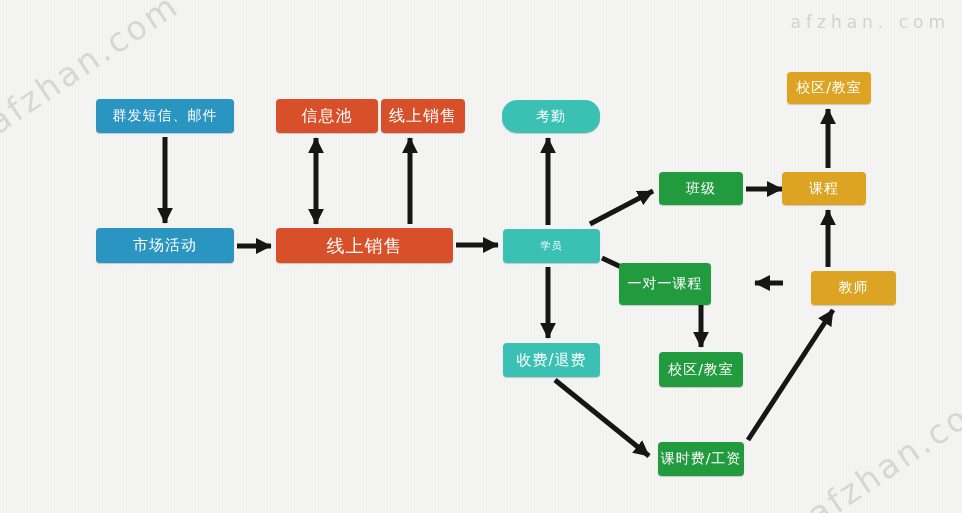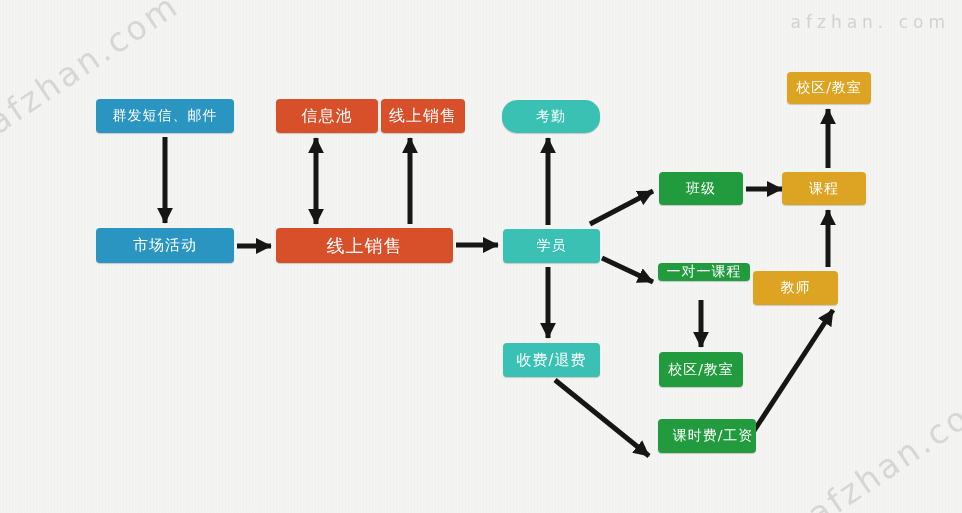--- a/index.html
+++ b/index.html
@@ -80,22 +80,22 @@
       <line x1="555" y1="380" x2="649" y2="456" marker-end="url(#ah)"></line>
       <line x1="748" y1="440" x2="833" y2="310" marker-end="url(#ah)"></line>
     </svg>
 
 <div class="node" style="left: 96px; top: 99px; width: 138px; height: 34px; background: rgb(43, 149, 194); font-size: 14px;">群发短信、邮件</div>
     <div class="node" style="left: 96px; top: 228px; width: 138px; height: 35px; background: rgb(43, 149, 194); font-size: 15px;">市场活动</div>
     <div class="node" style="left: 276px; top: 99px; width: 102px; height: 34px; background: rgb(216, 80, 42); font-size: 16px;">信息池</div>
     <div class="node" style="left: 381px; top: 99px; width: 84px; height: 34px; background: rgb(216, 80, 42); font-size: 16px; text-align: right;">线上销售</div>
     <div class="node" style="left: 276px; top: 228px; width: 177px; height: 35px; background: rgb(216, 80, 42); font-size: 18px;">线上销售</div>
     <div class="node" style="left: 502px; top: 100px; width: 98px; height: 33px; background: rgb(59, 193, 180); font-size: 14px; border-radius: 15px;">考勤</div>
-    <div class="node" style="left: 503px; top: 229px; width: 97px; height: 34px; background: rgb(59, 193, 180); font-size: 14px;">学员</div>
+    <div class="node" style="left: 503px; top: 229px; width: 97px; height: 34px; background: rgb(59, 193, 180); font-size: 10px;">学员</div>
     <div class="node" style="left: 503px; top: 343px; width: 97px; height: 34px; background: rgb(59, 193, 180); font-size: 15px; text-align: right;">收费/退费</div>
     <div class="node" style="left: 659px; top: 172px; width: 84px; height: 33px; background: rgb(34, 154, 62); font-size: 14px;">班级</div>
-    <div class="node" style="left: 658px; top: 263px; width: 92px; height: 18px; background: rgb(34, 154, 62); font-size: 14px;">一对一课程</div>
+    <div class="node" style="left: 619px; top: 263px; width: 92px; height: 42px; background: rgb(34, 154, 62); font-size: 14px;">一对一课程</div>
     <div class="node" style="left: 659px; top: 352px; width: 84px; height: 35px; background: rgb(34, 154, 62); font-size: 14px;">校区/教室</div>
-    <div class="node" style="left: 658px; top: 419px; width: 86px; height: 34px; background: rgb(34, 154, 62); font-size: 14px; padding-left: 12px;">课时费/工资</div>
+    <div class="node" style="left: 658px; top: 442px; width: 86px; height: 34px; background: rgb(34, 154, 62); font-size: 14px;">课时费/工资</div>
     <div class="node" style="left: 787px; top: 72px; width: 84px; height: 32px; background: rgb(220, 164, 34); font-size: 14px;">校区/教室</div>
     <div class="node" style="left: 782px; top: 172px; width: 84px; height: 33px; background: rgb(220, 164, 34); font-size: 14px;">课程</div>
-    <div class="node" style="left: 753px; top: 271px; width: 85px; height: 34px; background: rgb(220, 164, 34); font-size: 14px;">教师</div>
+    <div class="node" style="left: 811px; top: 271px; width: 85px; height: 34px; background: rgb(220, 164, 34); font-size: 14px;">教师</div>
   </div>
 
 </body></html>

